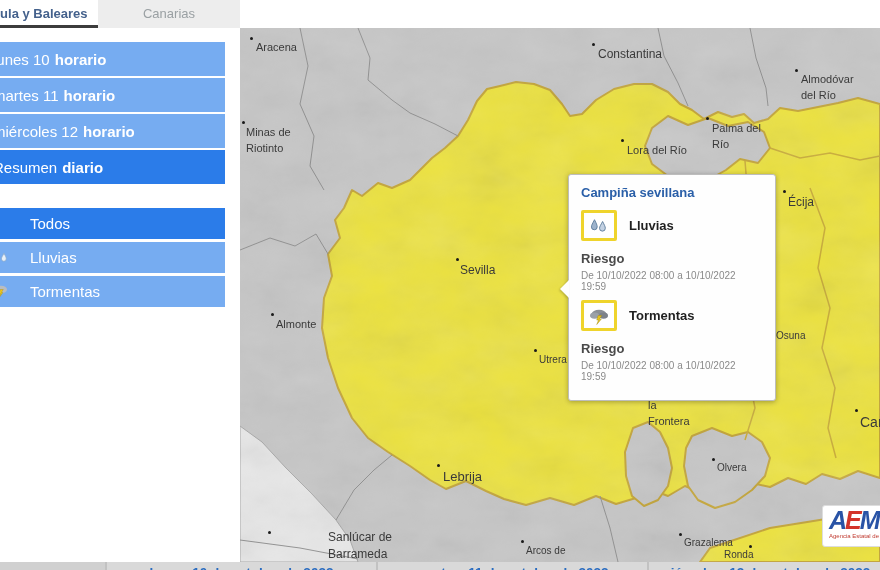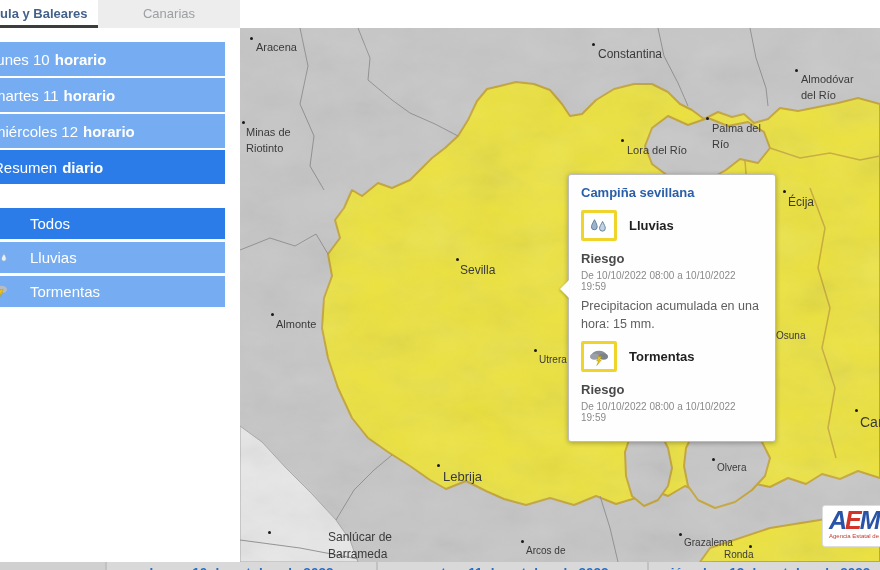--- a/index.html
+++ b/index.html
@@ -212,21 +212,20 @@
       <span class="iconbox">
         <svg viewBox="0 0 24 20" width="22" height="18">
           <path d="M7 3 C9 7 10 9 10 11 a3.2 3.2 0 1 1 -6.4 0 C3.6 9 5 7 7 3 Z" fill="#9db3cc" stroke="#5a7a9a" stroke-width="1"></path>
           <path d="M16 5 C18 9 19 10.5 19 12.5 a3.2 3.2 0 1 1 -6.4 0 C12.6 10.5 14 9 16 5 Z" fill="#c3d1e2" stroke="#5a7a9a" stroke-width="1"></path>
         </svg>
       </span>
       <span class="wname">Lluvias</span>
     </div>
     <div class="wlevel">Riesgo</div>
     <div class="wperiod">De 10/10/2022 08:00 a 10/10/2022 19:59</div>
-    <div class="wdetail">Precipitacion acumulada en una hora: 15 mm.</div>
 
     <div class="wrow">
       <span class="iconbox">
         <svg viewBox="0 0 24 20" width="22" height="18">
           <ellipse cx="12" cy="7.5" rx="8" ry="4.5" fill="#8b8f96"></ellipse>
           <ellipse cx="7" cy="9.5" rx="5" ry="3.5" fill="#9aa0a8"></ellipse>
           <ellipse cx="17" cy="9.5" rx="5" ry="3.5" fill="#7d828a"></ellipse>
           <path d="M11 9.5 L15 9.5 L12.5 13.5 L14.5 13.5 L9.5 19.5 L11.5 14.5 L9.5 14.5 Z" fill="#e8c51e" stroke="#a08a10" stroke-width="0.5"></path>
         </svg>
       </span>

